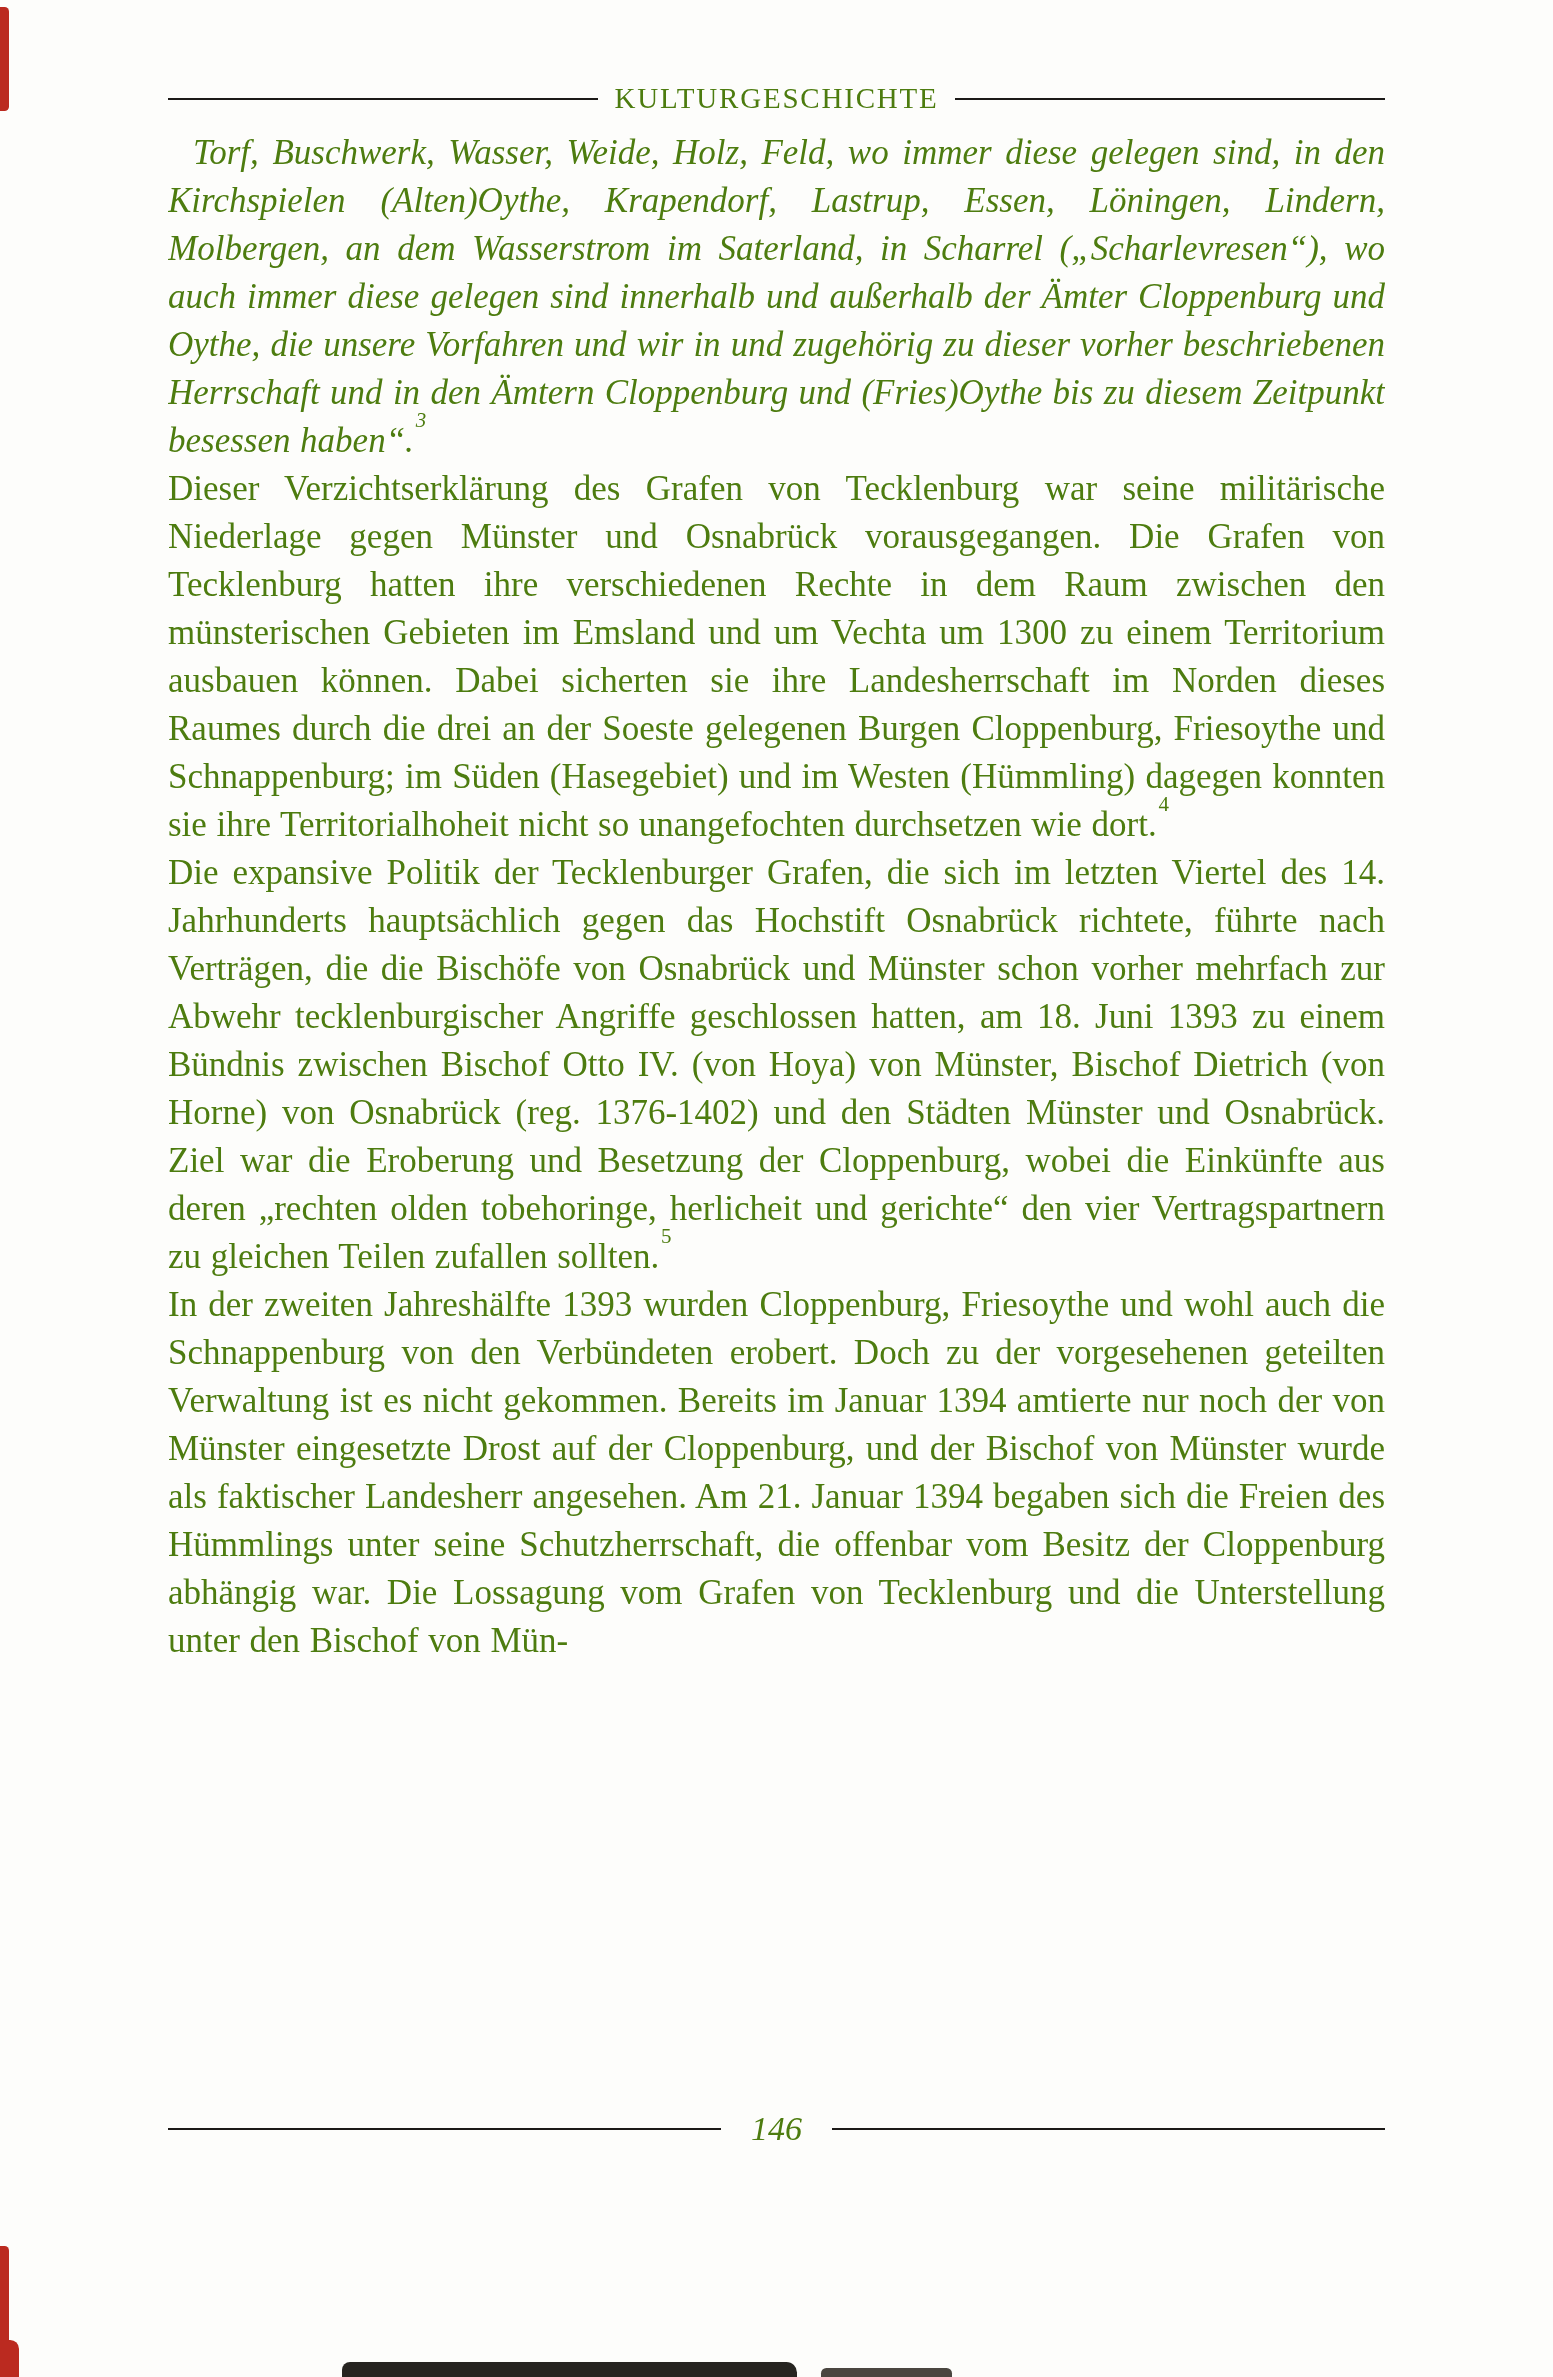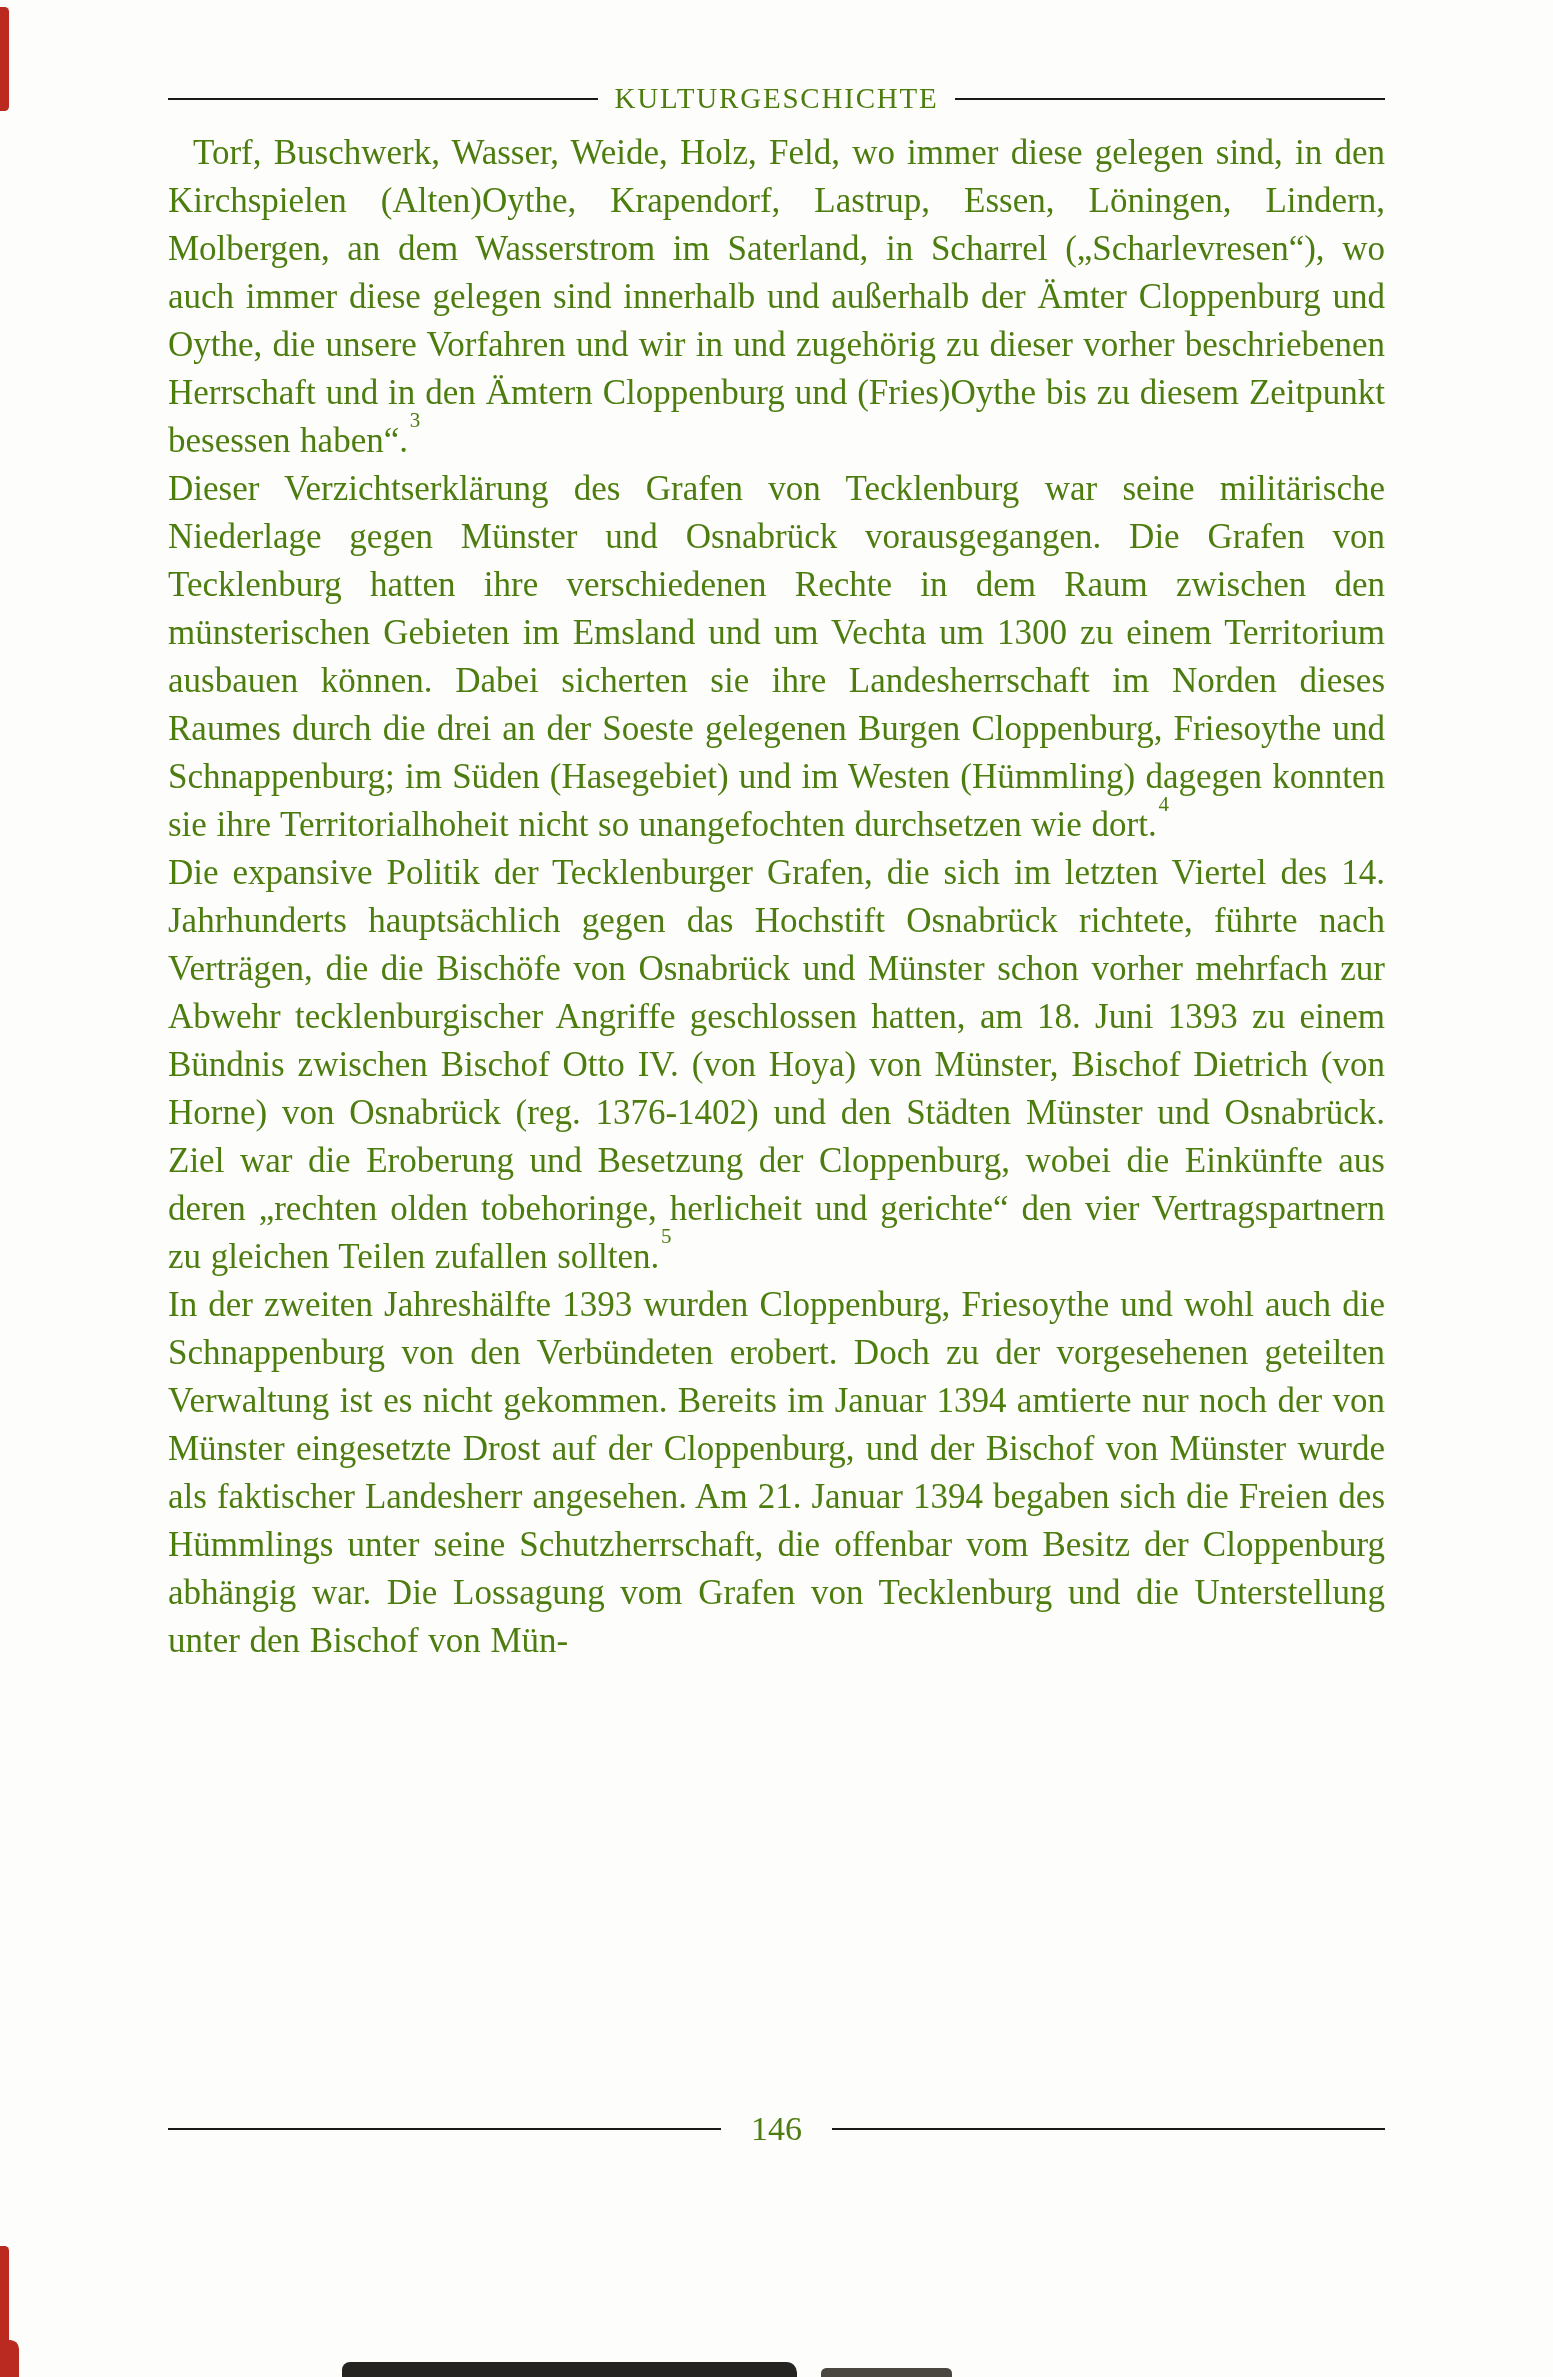--- a/index.html
+++ b/index.html
@@ -49,36 +49,38 @@
   }
   .para {
     margin: 0;
     font-size: 35px;
     line-height: 48px;
     text-align: justify;
     word-spacing: 0.9px;
   }
   .para.indent {
     text-indent: 25px;
+    font-style: italic;
   }
   .footnote-ref {
     font-size: 21px;
     line-height: 0;
     position: relative;
     top: -0.55em;
     margin-left: 1.8px;
   }
   
   .page-footer {
     flex: 0 0 auto;
     display: flex;
     align-items: center;
     height: 41px;
     margin-top: 16px;
     margin-bottom: 228px;
+    font-style: italic;
   }
   .page-number {
     padding: 0 30px;
     font-size: 34px;
     white-space: nowrap;
     flex: 0 0 auto;
   }
   
   .artifact {
     position: absolute;

